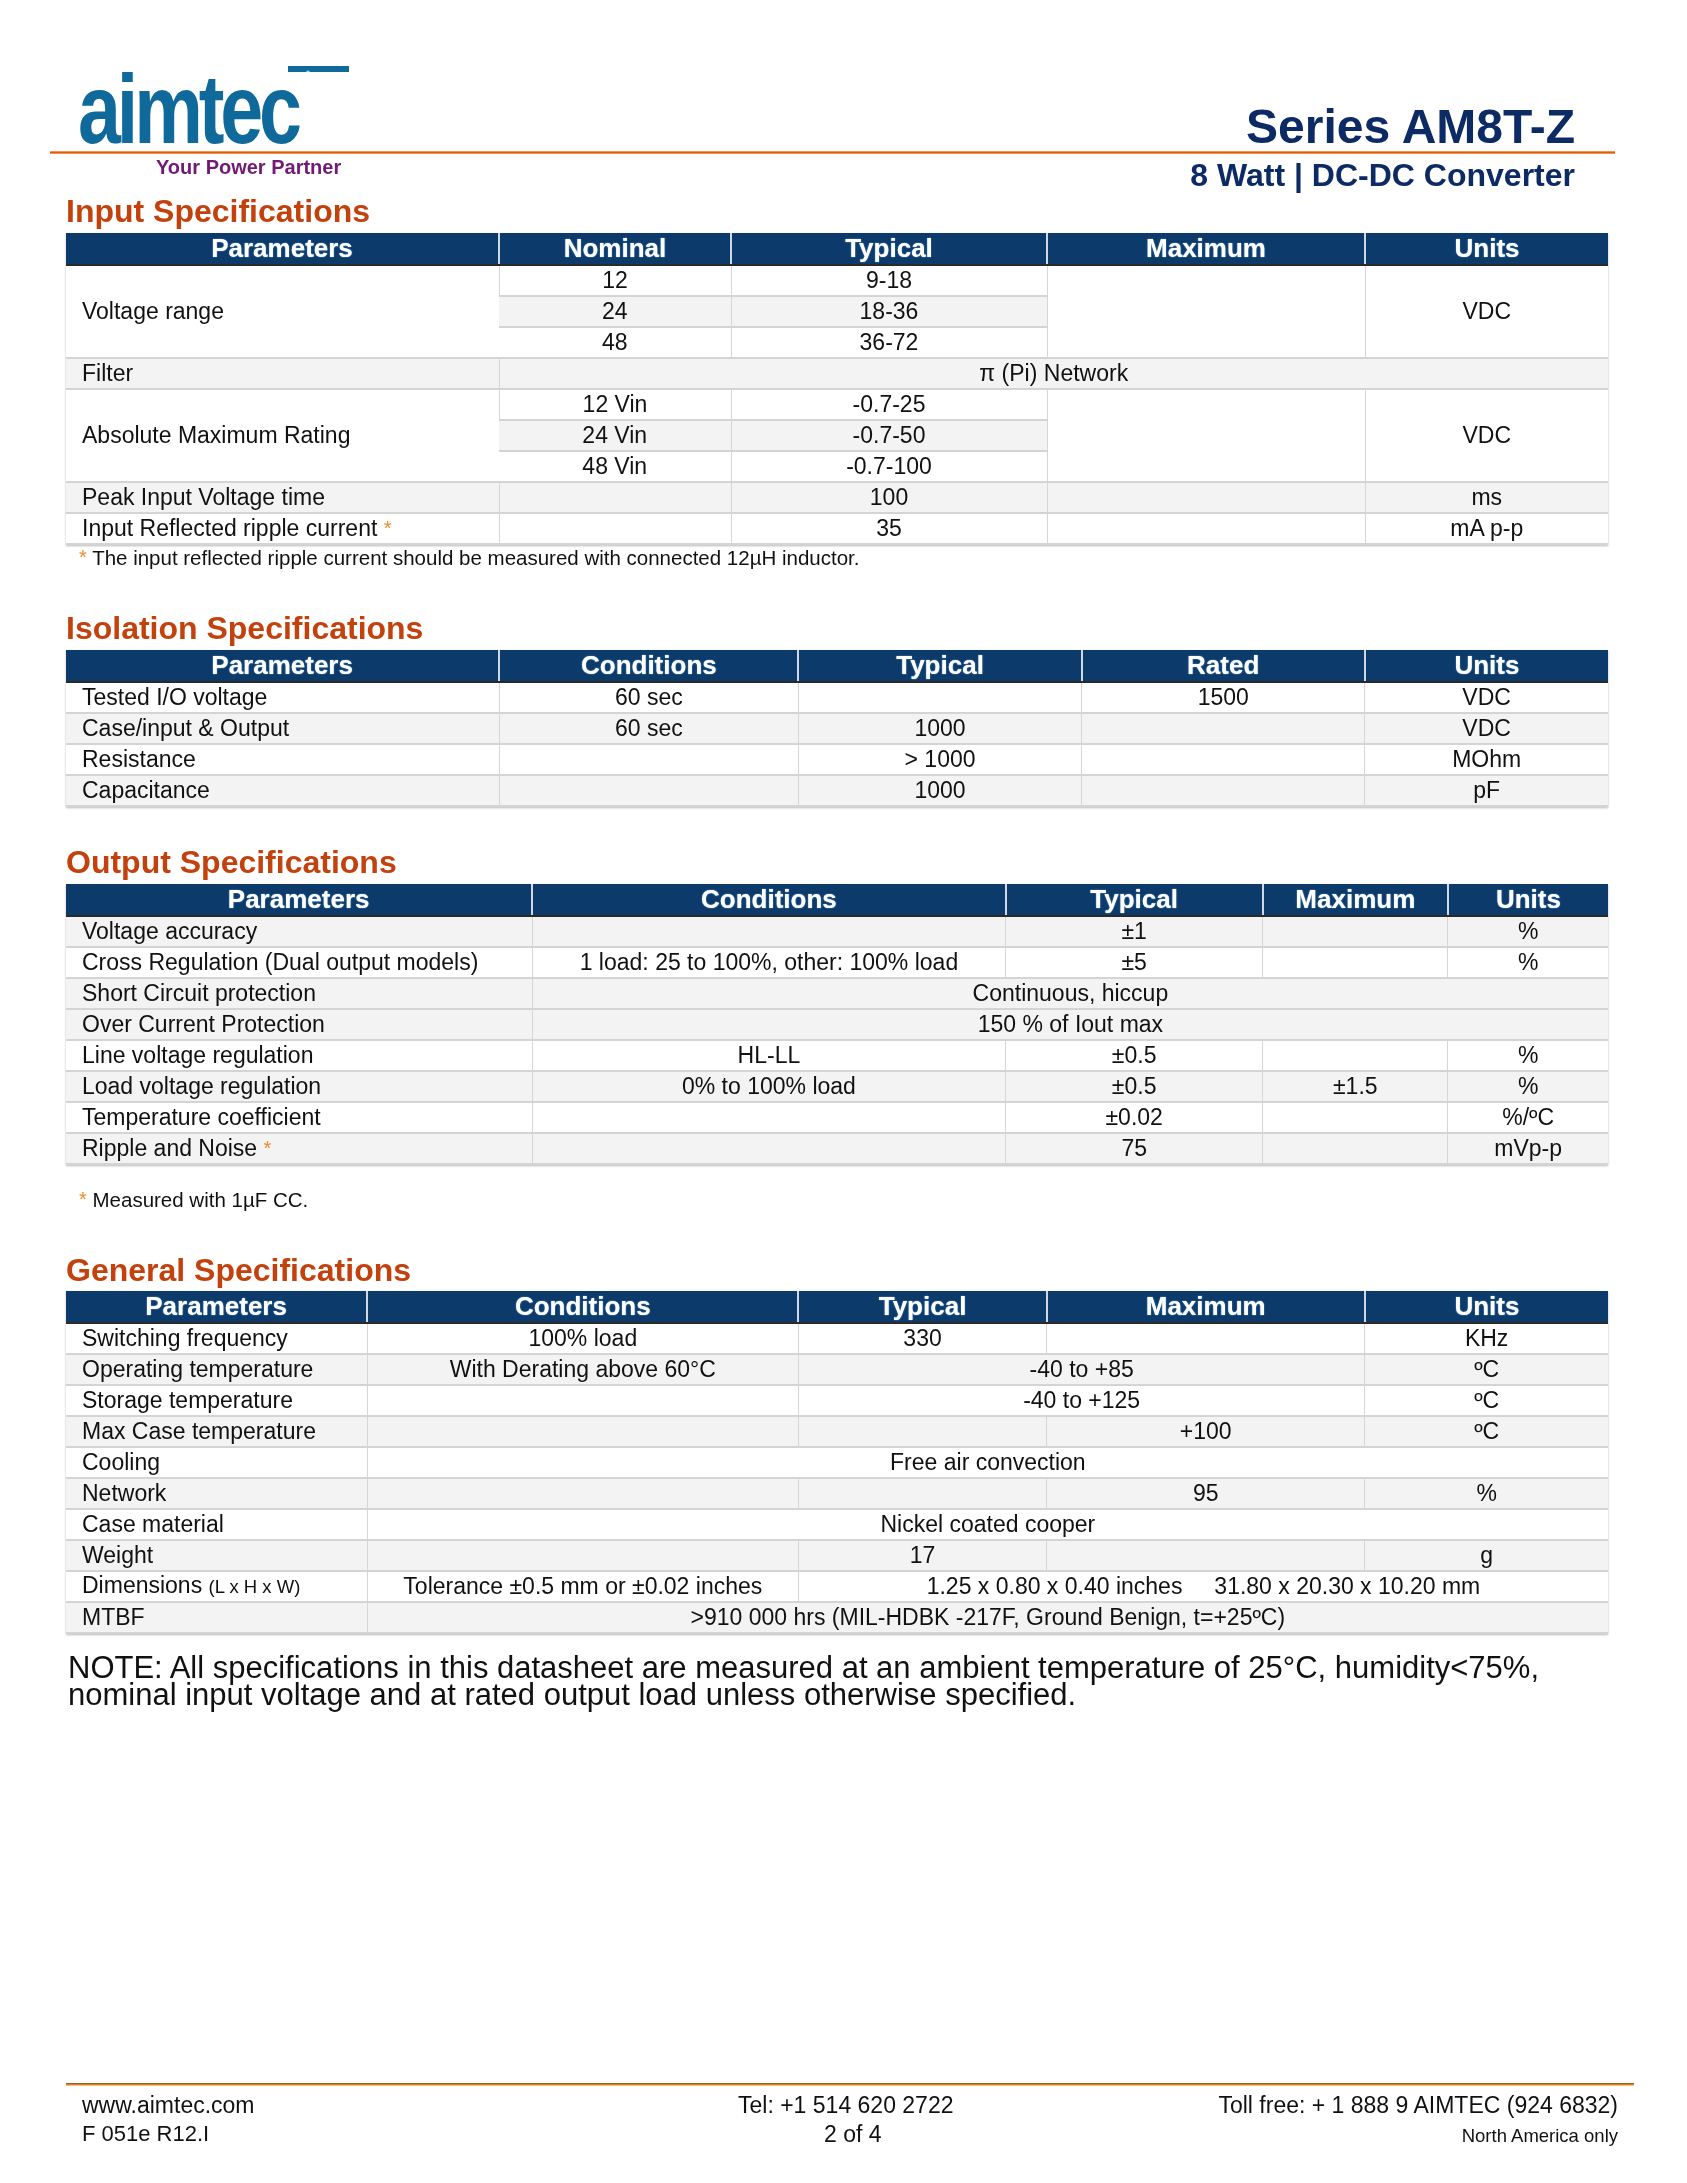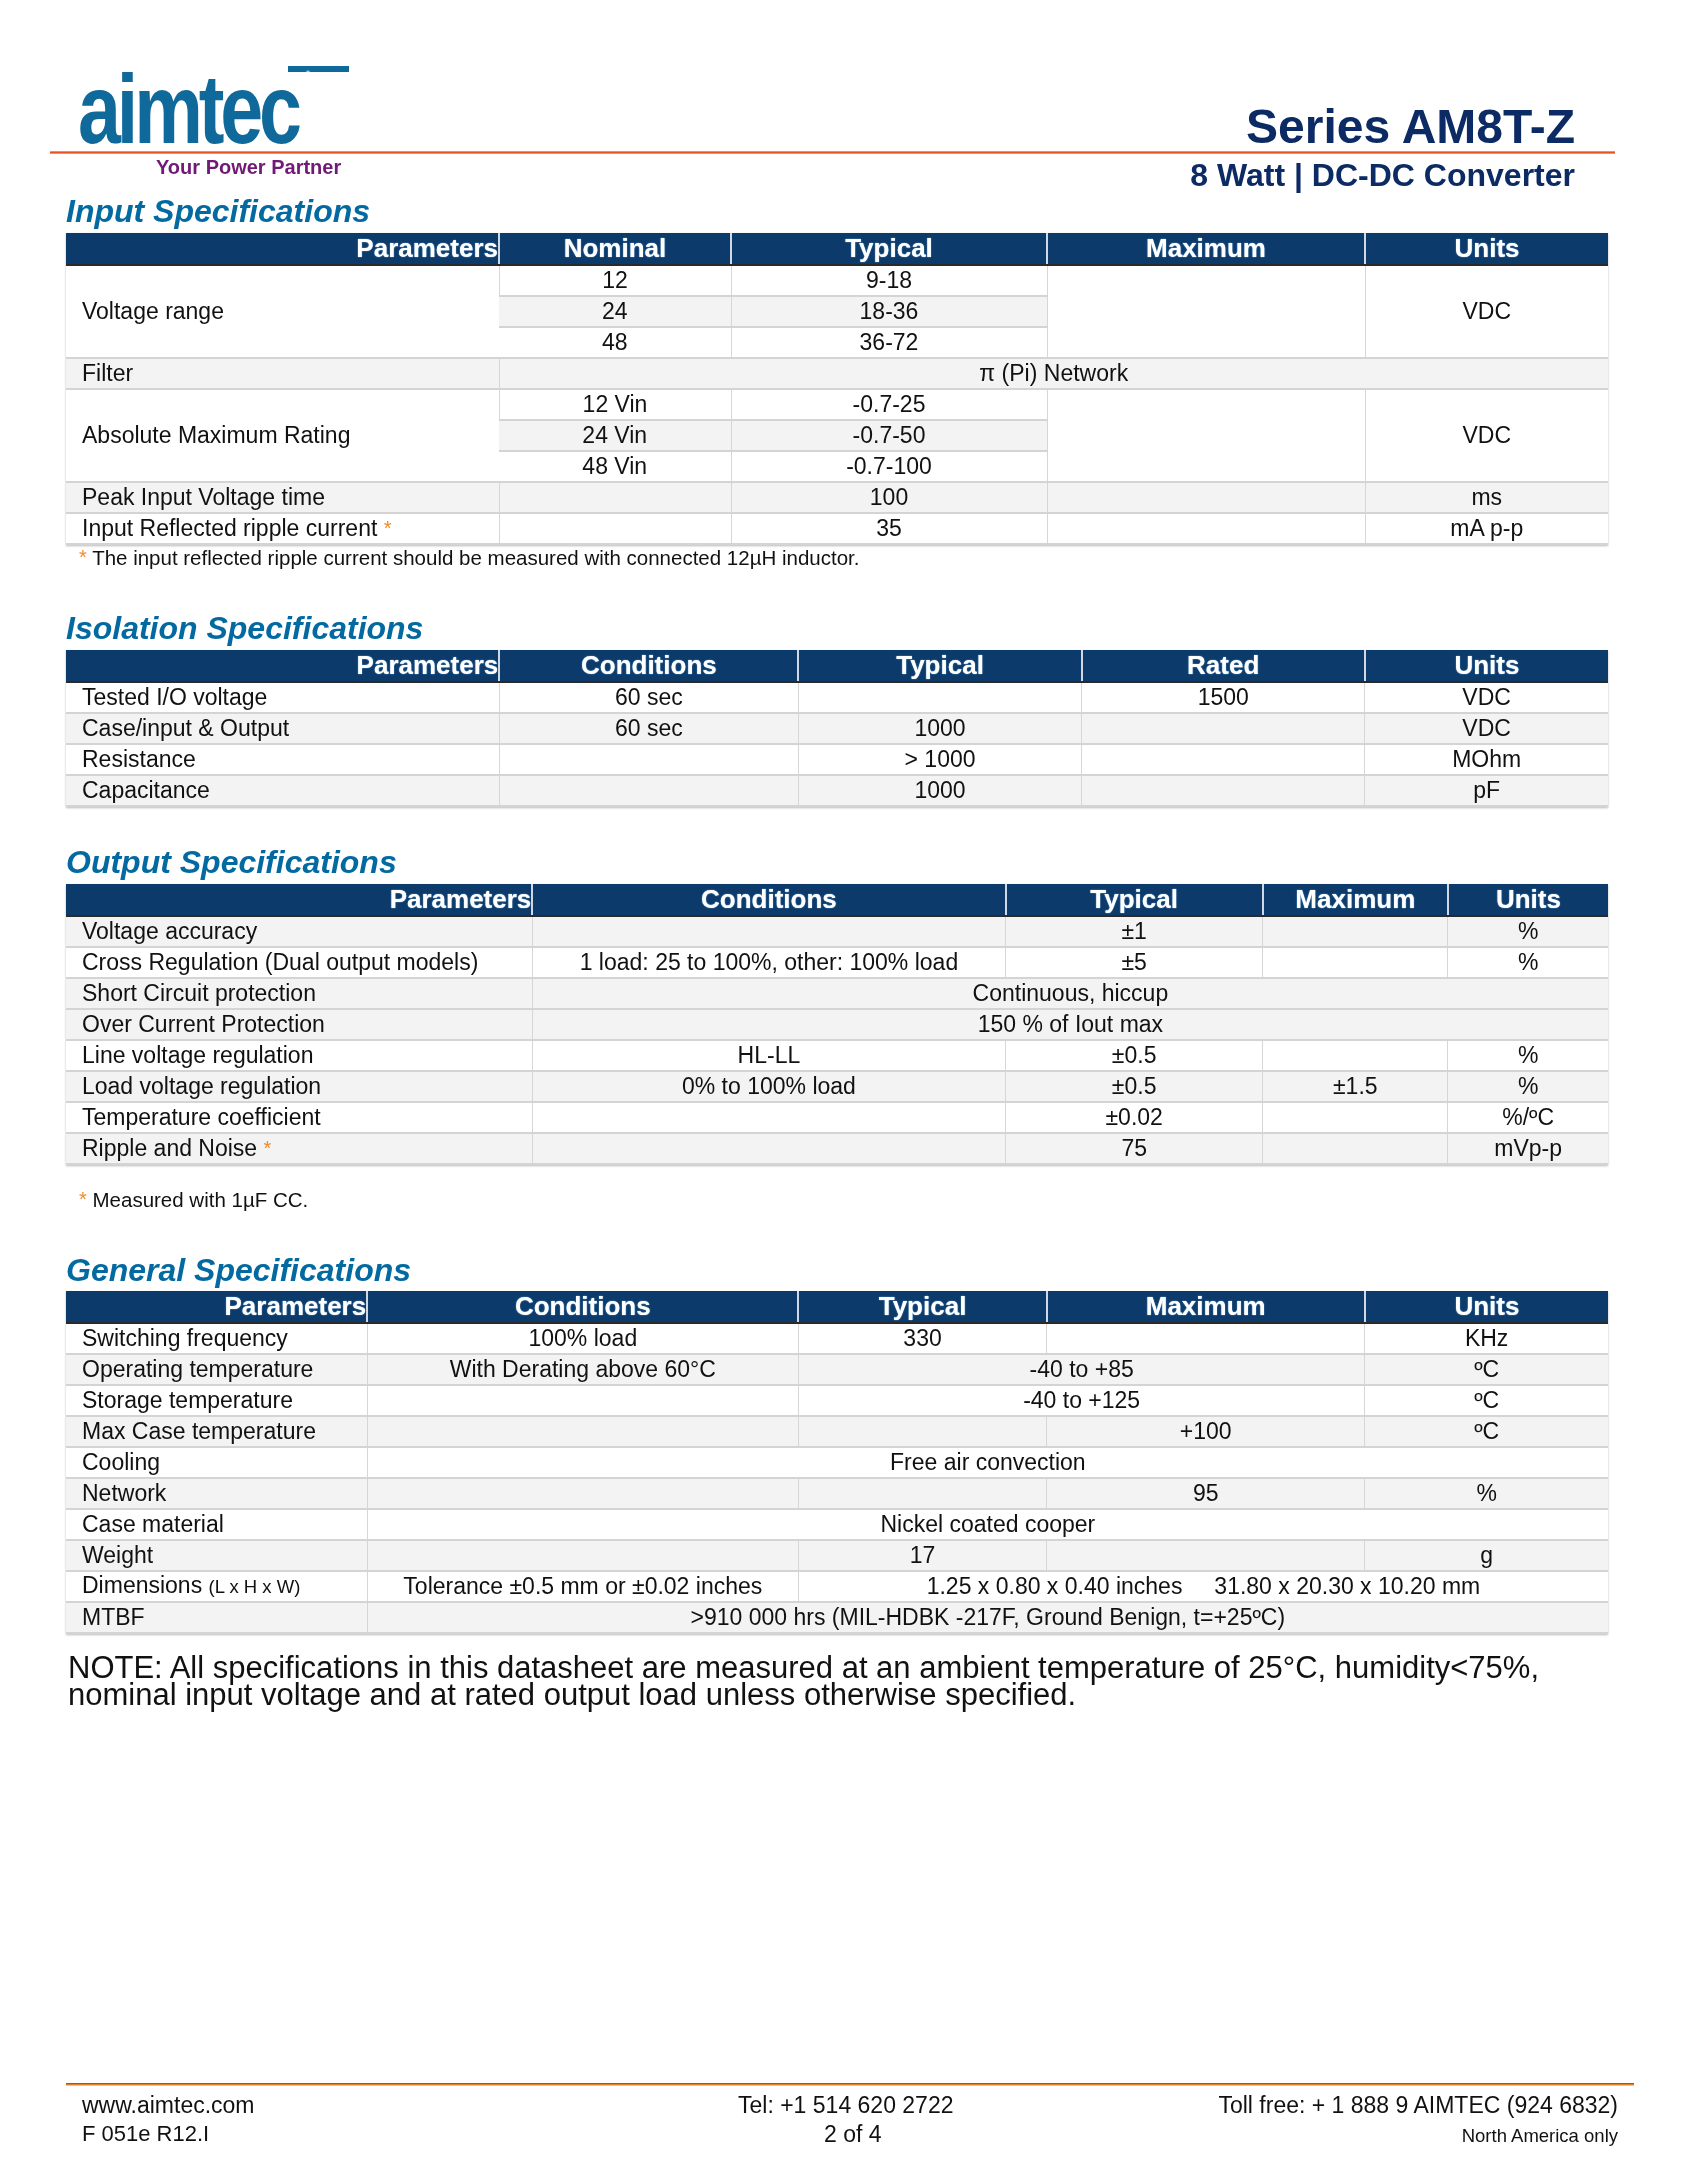--- a/index.html
+++ b/index.html
@@ -12,28 +12,28 @@
   .logo-mark { width:61px; height:67px; background:#0f6a9b; position:relative; overflow:hidden; margin-right:10.6px; }
   .logo-mark svg { position:absolute; left:0; top:0; }
   .logo-word { font-family:"Liberation Sans", sans-serif; font-weight:bold; font-size:99px; color:#0f6a9b;
                line-height:73px; letter-spacing:-5.3px; transform:scaleX(0.78); transform-origin:left bottom; height:73px; }
   .tagline { left:156px; top:156px; font-size:20px; font-weight:bold; color:#701a75; }
   .rule-top { left:50px; top:151px; width:1565px; height:3.3px; background:linear-gradient(#f7b35a,#e8531f 50%,#f7b35a); }
   .series { right:112px; top:99px; font-size:48px; font-weight:bold; color:#0c2a63; }
   .subtitle { right:112px; top:157px; font-size:32px; font-weight:bold; color:#0c2a63; }
 
   
-  .sec-title { left:66px; font-size:32px; font-weight:bold; color:#0369a1;font-style:italic; }
+  .sec-title { left:66px; font-size:32px; font-weight:bold; color:#c2410c; }
 
   
   table.spec { position:absolute; left:66px; width:1542px; border-collapse:collapse; table-layout:fixed;
                font-size:23px; box-shadow:0 1.3px 2px #bbb; }
   table.spec th { background:#0b3a6b; color:#fff; font-weight:bold; height:30px; padding:0; font-size:26px;
                   border-left:2px solid #cfd8e4; border-bottom:2.6px solid #2a2a2a; text-shadow:0 0 1.3px #9fd4ff; }
-  table.spec th:first-child { border-left:none;text-align:right; }
+  table.spec th:first-child { border-left:none; }
   table.spec td { height:29px; padding:0; text-align:center; border-left:1.3px solid #d6d6d6;
                   border-bottom:2px solid #d4d4d4; line-height:26.5px; }
   table.spec td:first-child { border-left:none; }
   table.spec td.lbl { text-align:left; padding-left:16px; }
   table.spec tr.alt td { background:#f3f3f3; }
   table.spec td.white { background:#ffffff !important; }
   .star { color:#f08a2a; font-size:20px; vertical-align:top; }
   .small { font-size:18.5px; }
 
   .footnote { left:79px; font-size:20.5px; }

